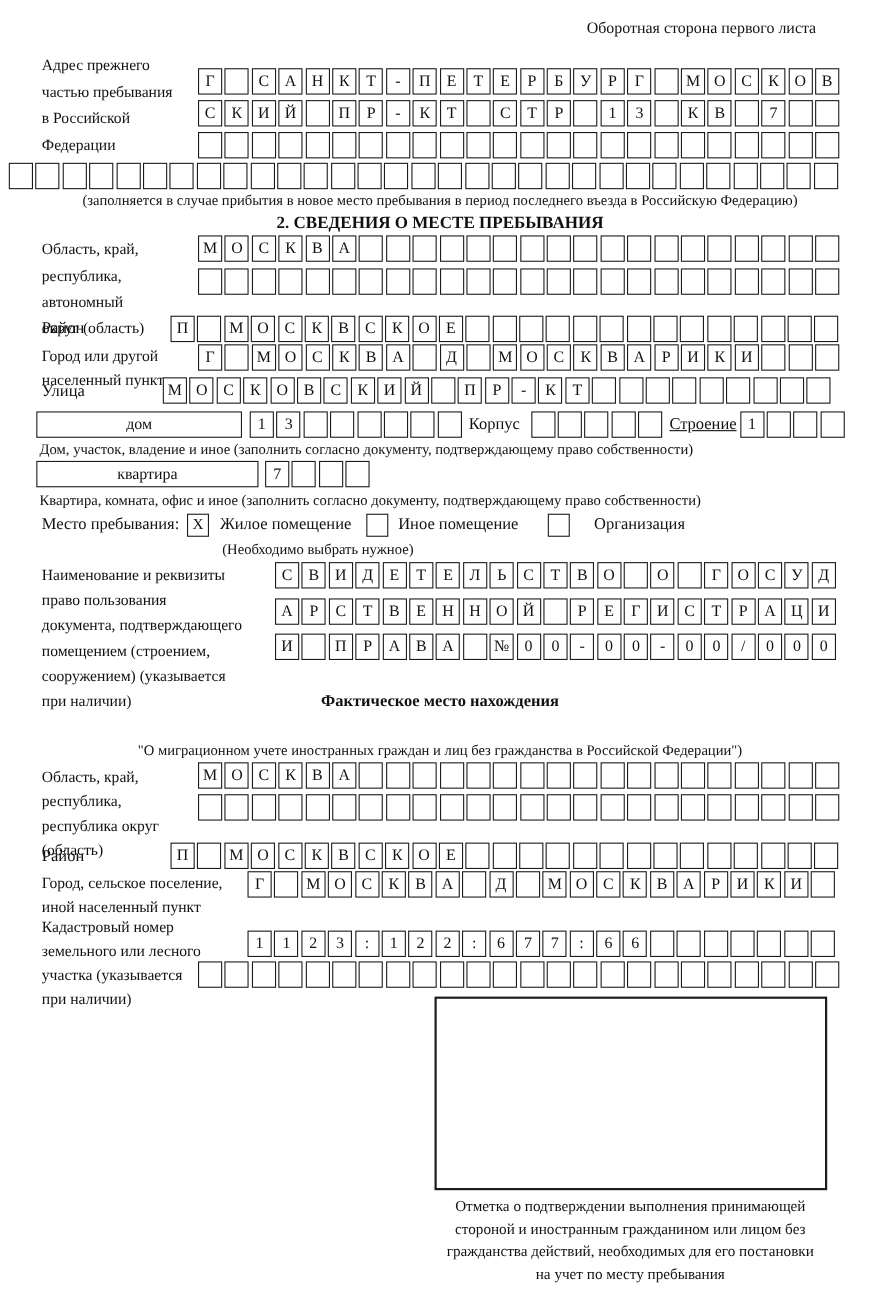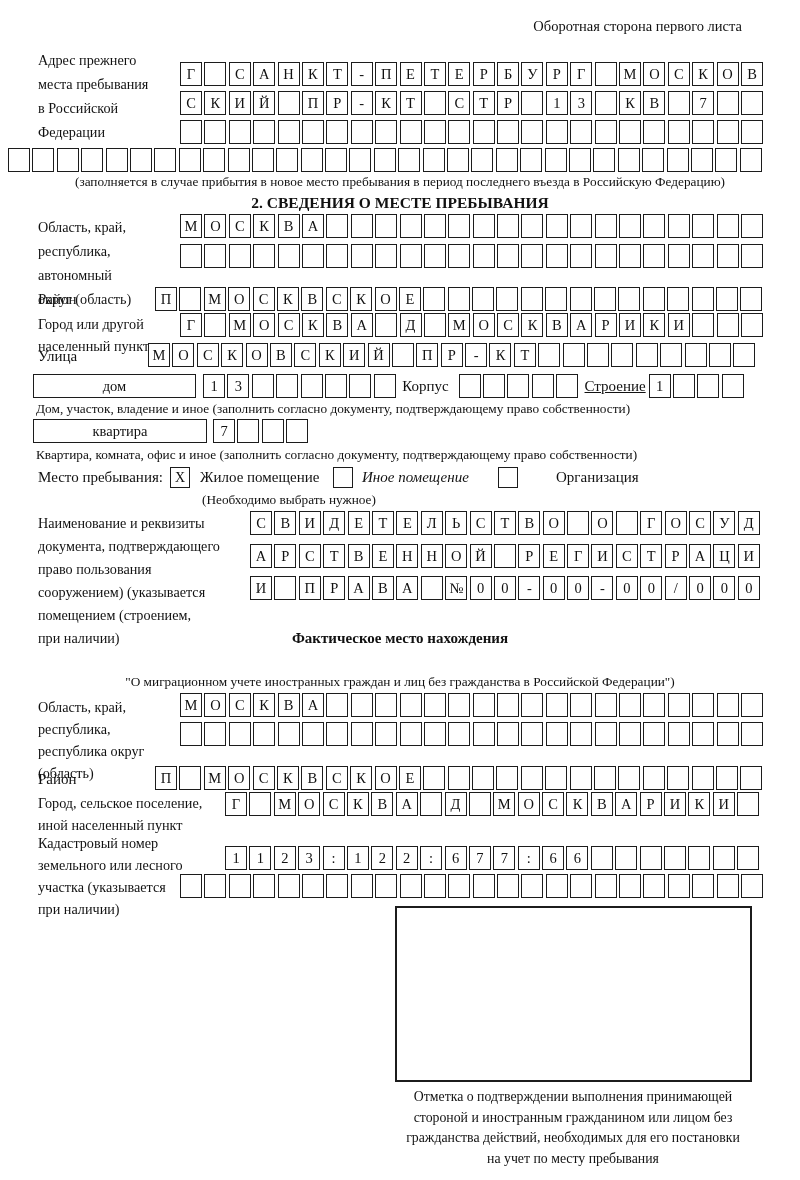--- a/index.html
+++ b/index.html
@@ -44,21 +44,21 @@
 </style>
 </head>
 <body>
 
 <div class="page">
 
   <div class="abs back-note" style="top:18px; right:58px;">Оборотная сторона первого листа</div>
 
   <div class="abs label" style="left:38px; top:48px;">
       <div>Адрес прежнего</div>
-      <div>места пребывания</div>
+      <div>частью пребывания</div>
       <div>в Российской</div>
       <div>Федерации</div>
     </div>
   <div class="abs cells" style="left:180px; top:62px;">
       <span class="cell">Г</span>
       <span class="cell"></span>
       <span class="cell">С</span>
       <span class="cell">А</span>
       <span class="cell">Н</span>
       <span class="cell">К</span>
@@ -312,21 +312,21 @@
       <span class="cell"></span>
       <span class="cell"></span>
       <span class="cell"></span>
       <span class="cell"></span>
       <span class="cell"></span>
       <span class="cell"></span>
       <span class="cell"></span>
     </div>
 
   <div class="abs flexrow" style="left:33px; top:374px;">
-    <div class="widebox" style="width:163px; margin-right:7px;">дом</div>
+    <div class="widebox" style="width:187px; margin-right:7px;">дом</div>
     <div class="cells">
         <span class="cell">1</span>
         <span class="cell">3</span>
         <span class="cell"></span>
         <span class="cell"></span>
         <span class="cell"></span>
         <span class="cell"></span>
         <span class="cell"></span>
         <span class="cell"></span>
       </div>
@@ -342,45 +342,45 @@
     <div class="cells">
         <span class="cell">1</span>
         <span class="cell"></span>
         <span class="cell"></span>
         <span class="cell"></span>
       </div>
   </div>
   <div class="abs caption" style="left:36px; top:401px;">Дом, участок, владение и иное (заполнить согласно документу, подтверждающему право собственности)</div>
 
   <div class="abs flexrow" style="left:33px; top:419px;">
-    <div class="widebox" style="width:174px; margin-right:6px;">квартира</div>
+    <div class="widebox" style="width:202px; margin-right:6px;">квартира</div>
     <div class="cells">
         <span class="cell">7</span>
         <span class="cell"></span>
         <span class="cell"></span>
         <span class="cell"></span>
       </div>
   </div>
   <div class="abs caption" style="left:36px; top:447px;">Квартира, комната, офис и иное (заполнить согласно документу, подтверждающему право собственности)</div>
 
   <div class="abs inline-label" style="left:38px; top:469px;">Место пребывания:</div>
   <div class="abs checkbox" style="left:170px; top:467px;">X</div>
   <div class="abs inline-label" style="left:200px; top:469px;">Жилое помещение</div>
   <div class="abs checkbox" style="left:333px; top:467px;"></div>
-  <div class="abs inline-label" style="left:362px; top:469px;font-style:italic;">Иное помещение</div>
+  <div class="abs inline-label" style="left:362px; top:469px;">Иное помещение</div>
   <div class="abs checkbox" style="left:498px; top:467px;"></div>
-  <div class="abs inline-label" style="left:556px; top:469px;">Организация</div>
+  <div class="abs inline-label" style="left:540px; top:469px;">Организация</div>
   <div class="abs caption" style="left:202px; top:492px;">(Необходимо выбрать нужное)</div>
 
   <div class="abs label lh23" style="left:38px; top:512px;">
       <div>Наименование и реквизиты</div>
+      <div>право пользования</div>
       <div>документа, подтверждающего</div>
-      <div>право пользования</div>
+      <div>помещением (строением,</div>
       <div>сооружением) (указывается</div>
-      <div>помещением (строением,</div>
       <div>при наличии)</div>
     </div>
   <div class="abs cells" style="left:250px; top:511px;">
       <span class="cell">С</span>
       <span class="cell">В</span>
       <span class="cell">И</span>
       <span class="cell">Д</span>
       <span class="cell">Е</span>
       <span class="cell">Т</span>
       <span class="cell">Е</span>

